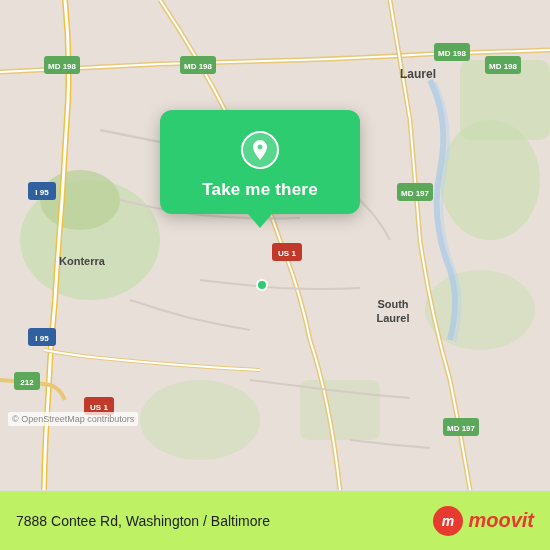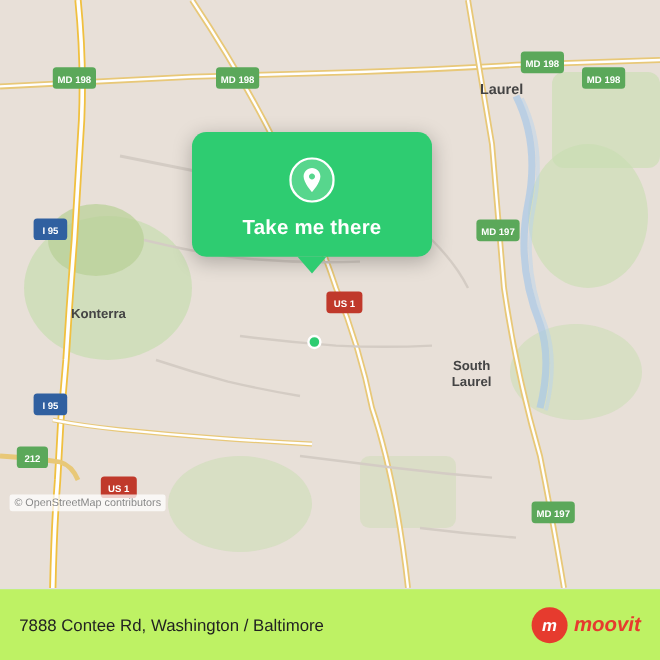--- a/index.html
+++ b/index.html
@@ -94,21 +94,21 @@
       align-items: center;
       gap: 4px;
     }
 
     #moovit-icon {
       width: 32px;
       height: 32px;
     }
 
     #moovit-brand {
-      font-size: 17px;
+      font-size: 20px;
       font-weight: 700;
       color: #e63b2e;
       font-style: italic;
     }
 
     #copyright-text {
       font-size: 9px;
       color: #888;
       position: absolute;
       bottom: 64px;

